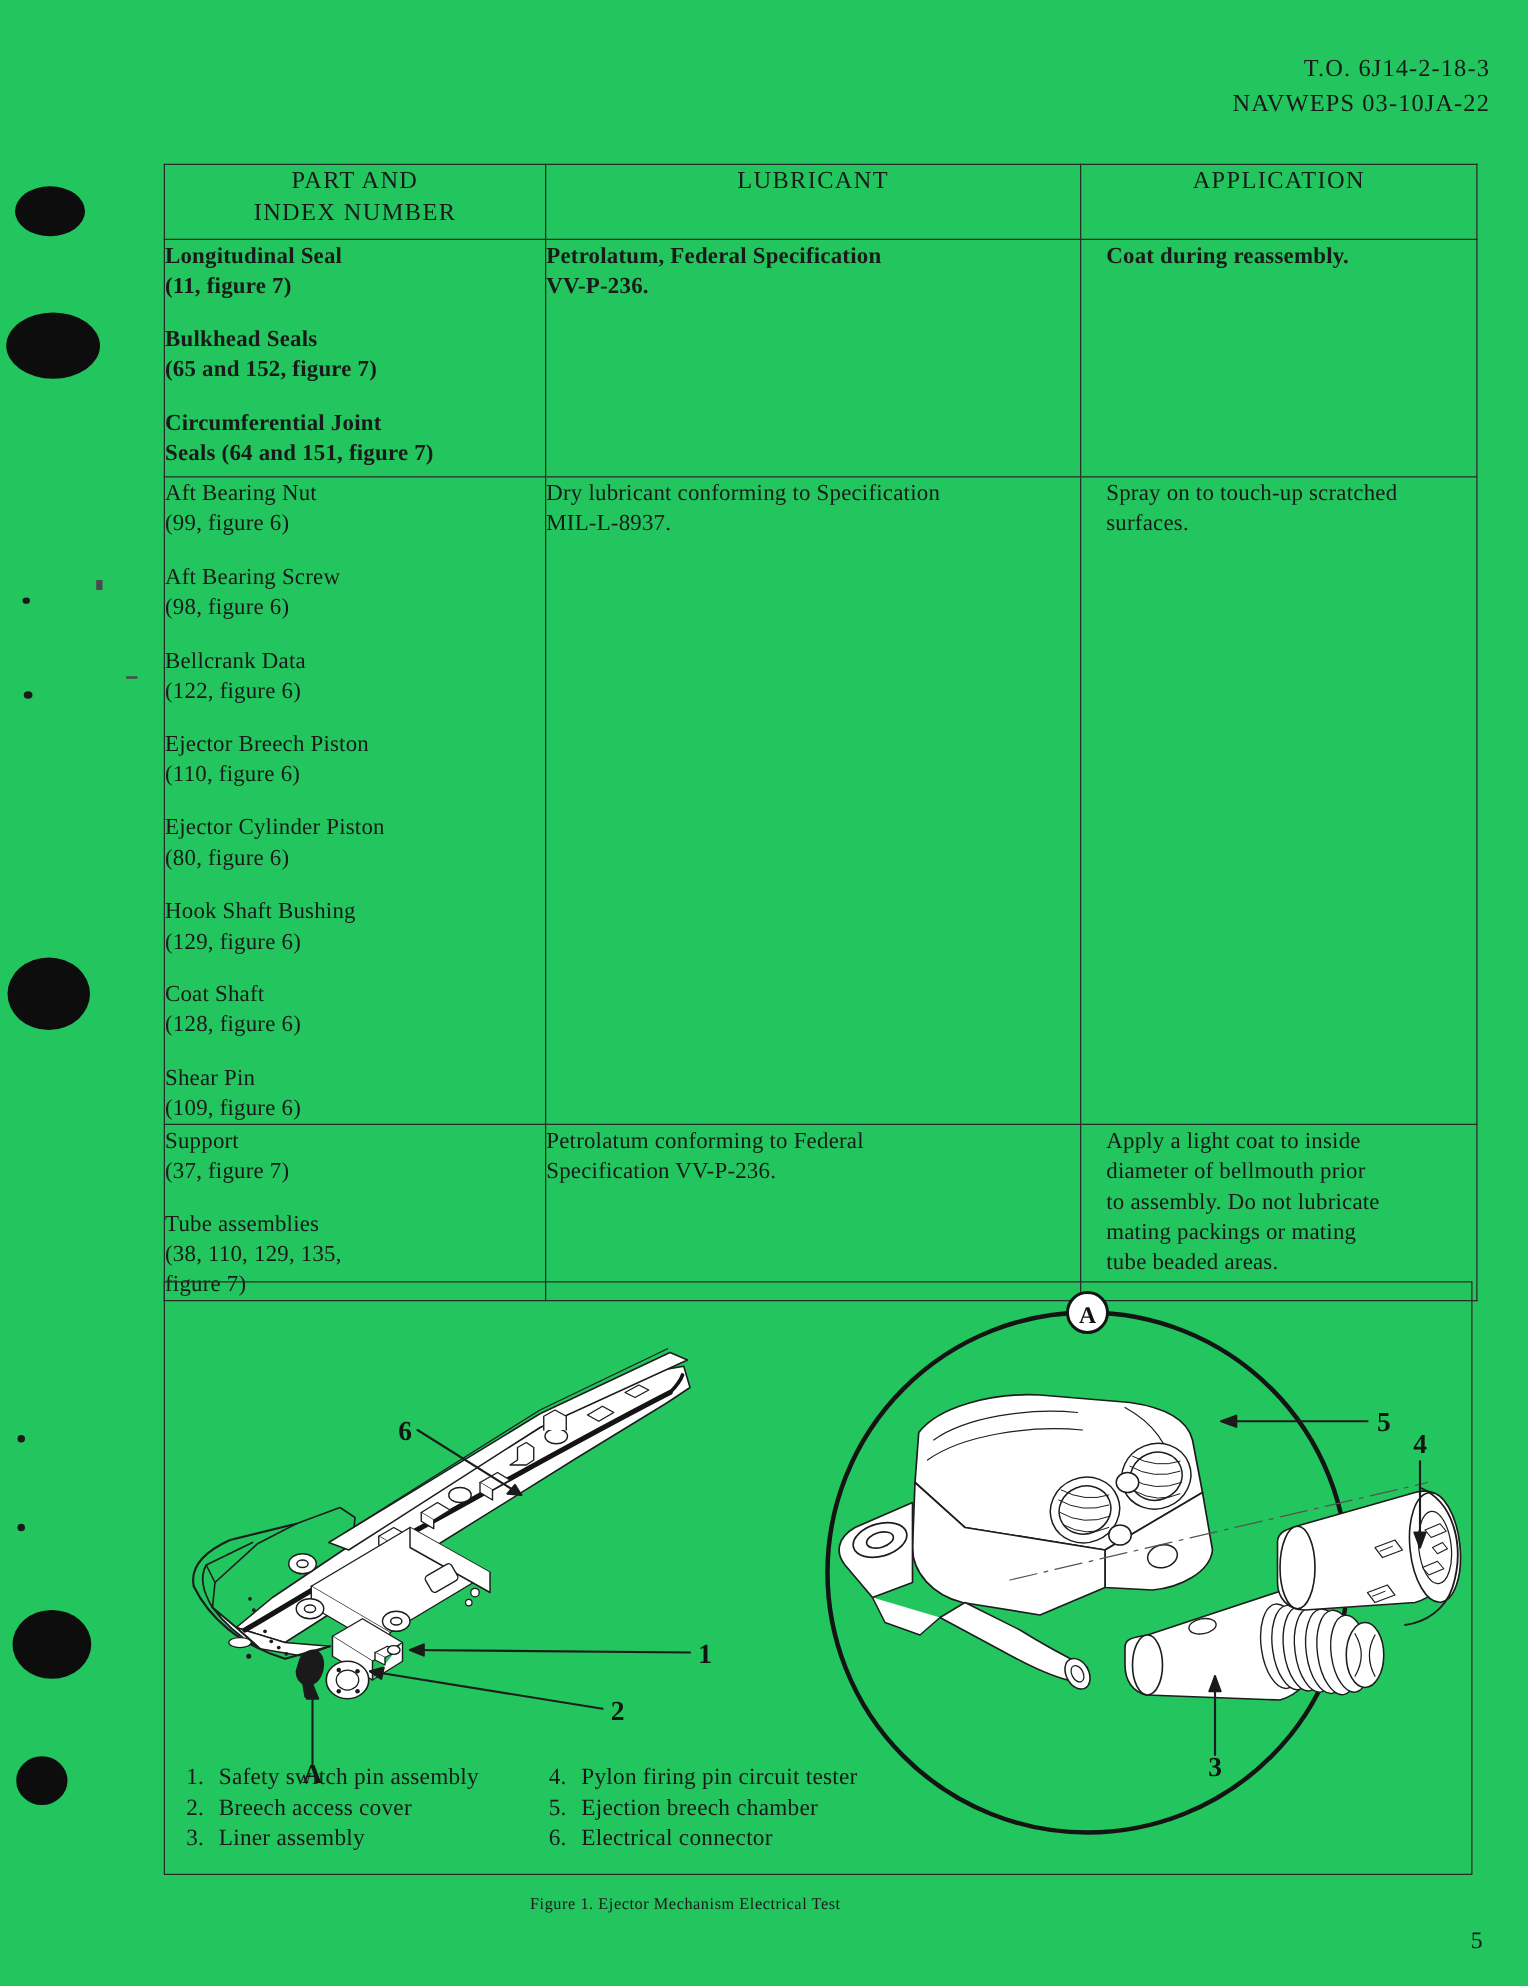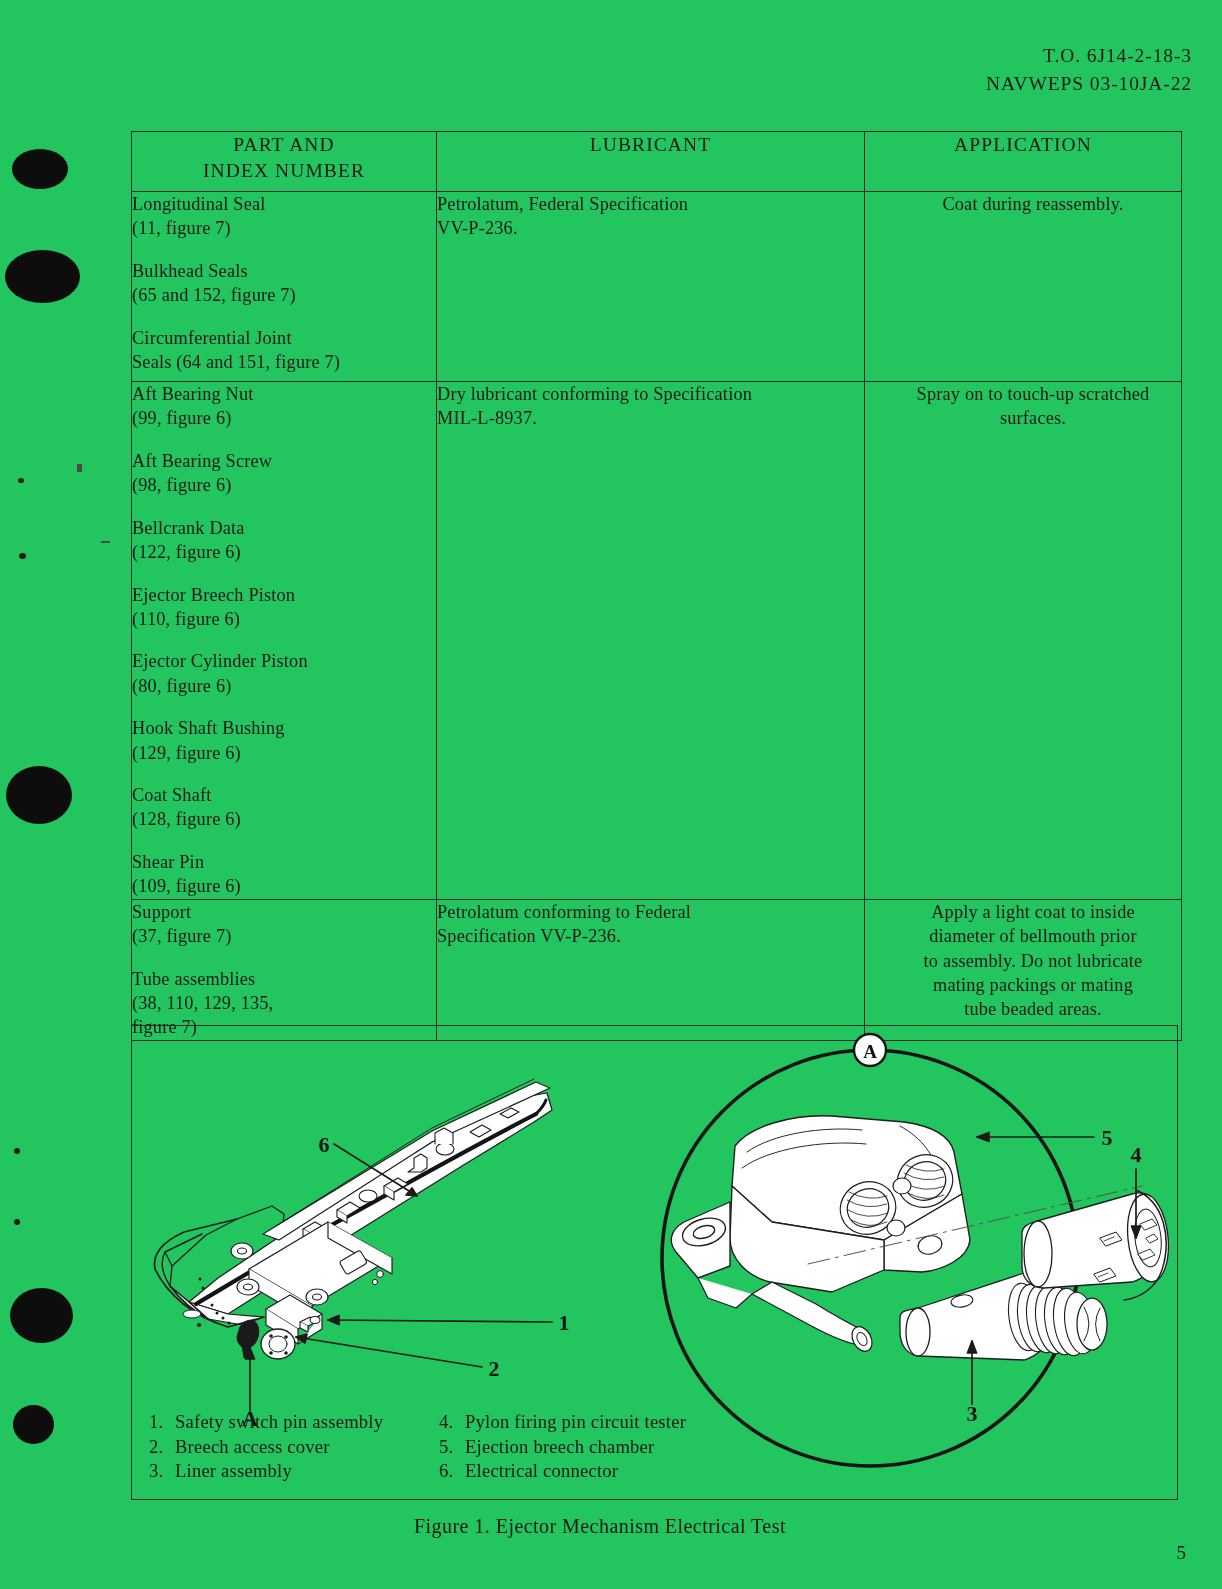--- a/index.html
+++ b/index.html
@@ -87,27 +87,27 @@
     letter-spacing: 1.1px;
     line-height: 1.32;
     padding: 4px 6px;
   }
   .cell-body {
     font-size: 18.3px;
     line-height: 1.335;
     padding: 13px 8px 13px 14px;
     letter-spacing: 0.18px;
   }
-  .cell-body.app { padding-left: 20px; text-align: center; }
+  .cell-body.app { padding-left: 20px; }
   .part-group { margin-bottom: 18px; }
   .part-group:last-child { margin-bottom: 0; }
   .part-group div { white-space: nowrap; }
   .txt-line { white-space: nowrap; }
 
-  .row1 td { height: 189px; }
+  .row1 td { height: 189px; font-weight: bold; }
   .row2 td { height: 489px; }
   .row3 td { height: 138px; }
 
   
   .figure-box {
     position: absolute;
     left: 131px;
     top: 1025px;
     width: 1047px;
     height: 475px;
@@ -129,23 +129,23 @@
   }
   .legend-row { display: flex; }
   .legend-col-a { width: 290px; display: flex; }
   .legend-col-b { display: flex; }
   .legend-num { width: 26px; flex: 0 0 26px; }
   .legend-txt { white-space: nowrap; }
 
   
   .fig-caption {
     position: absolute;
-    left: 414px;
+    left: 424px;
     top: 1515px;
-    font-size: 20px;
+    font-size: 13px;
     letter-spacing: 0.45px;
     white-space: nowrap;
   }
   .page-number {
     position: absolute;
     right: 36px;
     top: 1542px;
     font-size: 19px;
   }
 </style>

